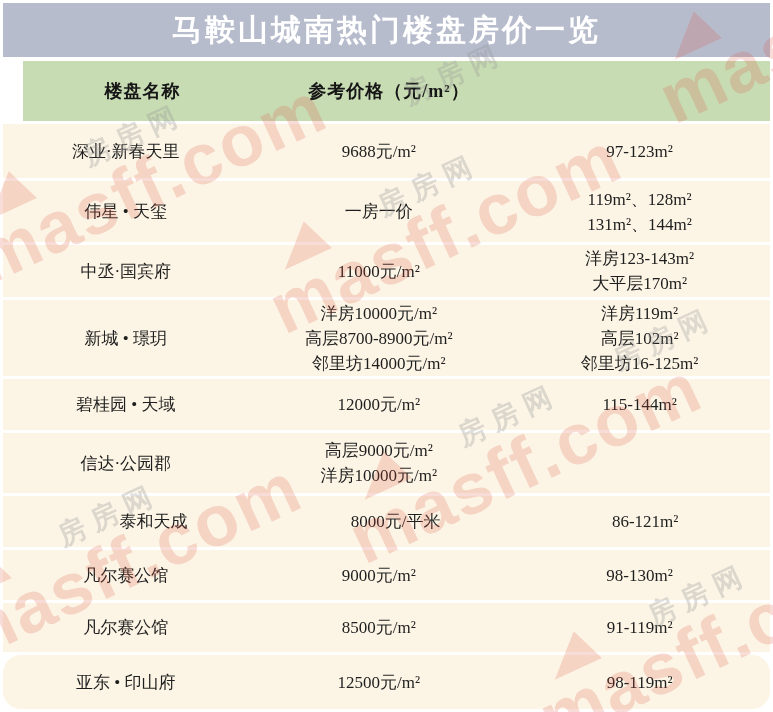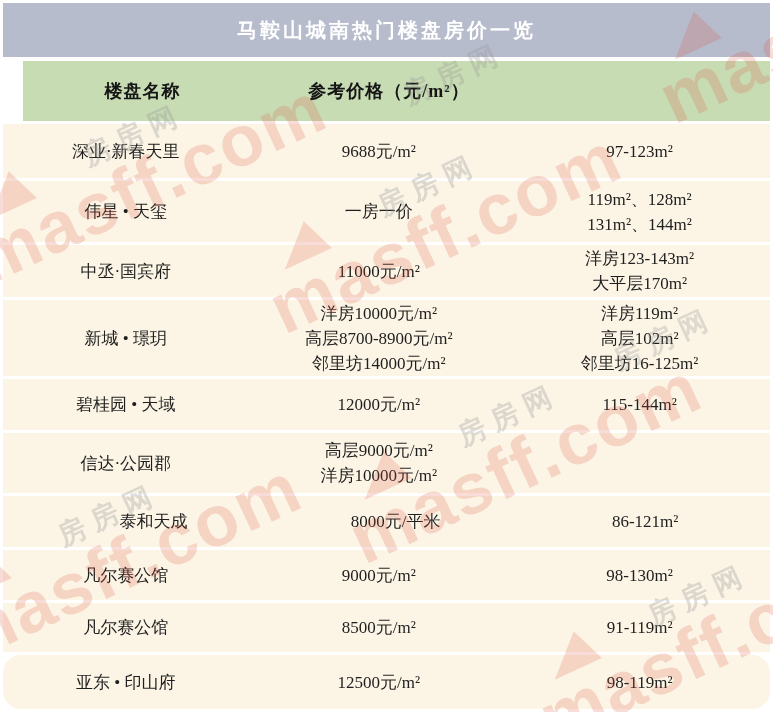--- a/index.html
+++ b/index.html
@@ -6,21 +6,21 @@
   .stage{
     position:relative;width:773px;height:712px;background:#ffffff;
     overflow:hidden;font-family:"Liberation Serif","DejaVu Serif",serif;
   }
   .table-wrap{position:absolute;left:3px;top:3px;width:767px;}
   .title-bar{
     height:54px;background:#b7bccd;display:flex;align-items:center;
     justify-content:center;margin-bottom:4px;
   }
   .title-text{
-    color:#ffffff;font-size:20px;font-weight:bold;letter-spacing:3px;
+    color:#ffffff;font-size:30px;font-weight:bold;letter-spacing:3px;
   }
   .header-row{
     height:60px;background:#c8dcb4;display:flex;margin-bottom:3px;margin-left:20px;
   }
   .col{display:flex;align-items:center;justify-content:center;text-align:center;}
   .col-name{width:32%;}
   .col-price{width:34%;}
   .col-area{width:34%;}
   .header-row .col{font-weight:bold;font-size:18px;color:#161616;letter-spacing:1px;}
   .row{display:flex;background:#fcf5e6;border-bottom:3px solid #ffffff;}

